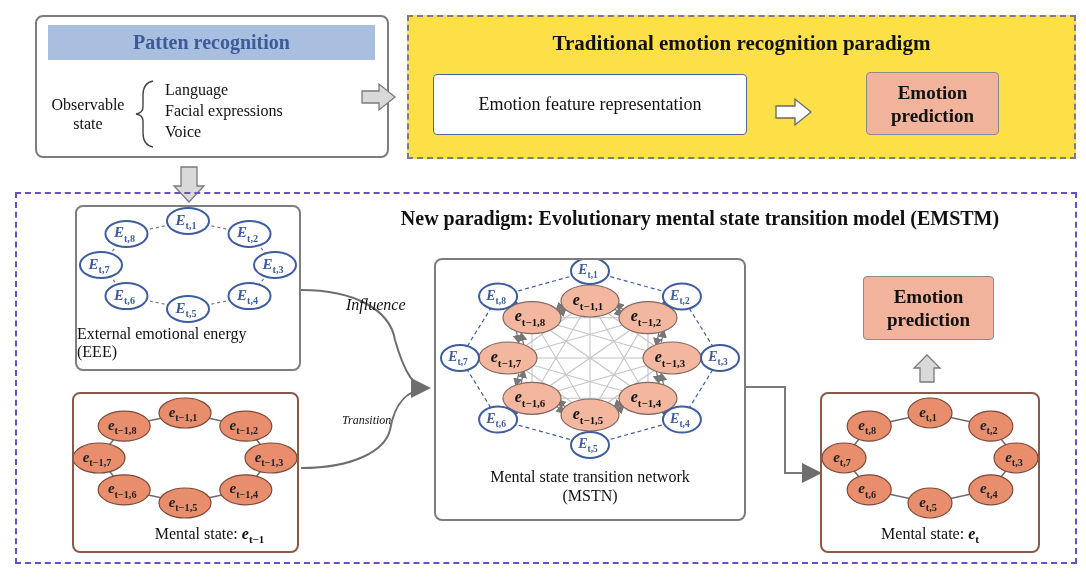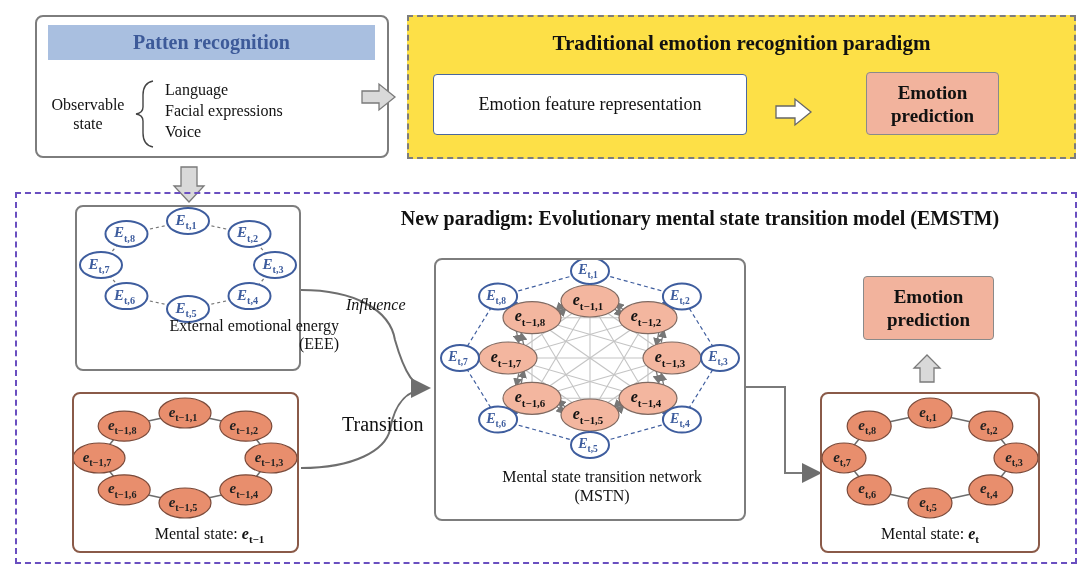--- a/index.html
+++ b/index.html
@@ -77,21 +77,21 @@
       <text x="170.51828996322965" y="92.61269837220809" text-anchor="middle" fill="#3e5d9e" font-size="15" font-weight="bold" font-style="italic"><tspan>E</tspan><tspan dy="4.5" font-size="10.200000000000001" font-style="normal">t,4</tspan></text>
       <ellipse cx="111" cy="102" rx="21" ry="13" class="nodeE"></ellipse>
       <text x="109" y="105.5" text-anchor="middle" fill="#3e5d9e" font-size="15" font-weight="bold" font-style="italic"><tspan>E</tspan><tspan dy="4.5" font-size="10.200000000000001" font-style="normal">t,5</tspan></text>
       <ellipse cx="49.48171003677037" cy="89.11269837220809" rx="21" ry="13" class="nodeE"></ellipse>
       <text x="47.48171003677037" y="92.61269837220809" text-anchor="middle" fill="#3e5d9e" font-size="15" font-weight="bold" font-style="italic"><tspan>E</tspan><tspan dy="4.5" font-size="10.200000000000001" font-style="normal">t,6</tspan></text>
       <ellipse cx="24" cy="58.00000000000001" rx="21" ry="13" class="nodeE"></ellipse>
       <text x="22" y="61.50000000000001" text-anchor="middle" fill="#3e5d9e" font-size="15" font-weight="bold" font-style="italic"><tspan>E</tspan><tspan dy="4.5" font-size="10.200000000000001" font-style="normal">t,7</tspan></text>
       <ellipse cx="49.48171003677035" cy="26.887301627791913" rx="21" ry="13" class="nodeE"></ellipse>
       <text x="47.48171003677035" y="30.387301627791913" text-anchor="middle" fill="#3e5d9e" font-size="15" font-weight="bold" font-style="italic"><tspan>E</tspan><tspan dy="4.5" font-size="10.200000000000001" font-style="normal">t,8</tspan></text>
     </svg>
-  <div class="abs" style="left:0;top:110px;width:222px;text-align:right;font-size:16px;line-height:18px;margin-left:40px;">
+  <div class="abs" style="left:0;top:118px;width:222px;text-align:left;font-size:16px;line-height:18px;">
     <div>External emotional energy</div>
     <div>(EEE)</div>
   </div>
 </div>
 
 <div class="abs brown" style="left:72px;top:392px;width:227px;height:161px;">
   <svg class="abs" id="prev-svg" style="left:0;top:0;" width="223" height="130">
       <line x1="111" y1="19" x2="171.8111831820431" y2="32.18019484660536" stroke="#6d6d6d" stroke-width="1.5"></line>
       <line x1="171.8111831820431" y1="32.18019484660536" x2="197" y2="64" stroke="#6d6d6d" stroke-width="1.5"></line>
       <line x1="197" y1="64" x2="171.8111831820431" y2="95.81980515339464" stroke="#6d6d6d" stroke-width="1.5"></line>
@@ -125,21 +125,21 @@
 <svg class="abs" style="left:295px;top:280px;" width="145" height="200">
   <defs>
     <marker id="ah" markerWidth="10" markerHeight="10" refX="8" refY="5" orient="auto">
       <path d="M0,0 L10,5 L0,10 Z" fill="#6e6e6e"></path>
     </marker>
   </defs>
   <path d="M6,10 C60,10 95,30 100,60 C110,95 120,108 132,108" fill="none" stroke="#6e6e6e" stroke-width="2" marker-end="url(#ah)"></path>
   <path d="M6,188 C60,188 90,170 95,150 C100,120 115,110 130,109" fill="none" stroke="#6e6e6e" stroke-width="2"></path>
 </svg>
 <div class="abs" style="left:346px;top:296px;font-size:16px;font-style:italic;">Influence</div>
-<div class="abs" style="left:342px;top:413px;font-size:20px;">Transition</div>
+<div class="abs" style="left:342px;top:413px;font-size:12px;font-style:italic;">Transition</div>
 
 <div class="abs rbox" style="left:434px;top:258px;width:312px;height:263px;">
   <svg class="abs" id="mstn-svg" style="left:0;top:0;" width="308" height="205">
       <defs>
         <marker id="mb" markerWidth="8" markerHeight="8" refX="7" refY="4" orient="auto">
           <path d="M0,0 L8,4 L0,8 Z" fill="#3e5d9e"></path>
         </marker>
         <marker id="mg" markerWidth="7" markerHeight="7" refX="6" refY="3.5" orient="auto">
           <path d="M0,0 L7,3.5 L0,7 Z" fill="#777"></path>
         </marker>
@@ -222,21 +222,21 @@
       <text x="243.92388155425118" y="162.7182899632296" text-anchor="middle" fill="#3e5d9e" font-size="14" font-weight="bold" font-style="italic"><tspan>E</tspan><tspan dy="4.2" font-size="9.520000000000001" font-style="normal">t,4</tspan></text>
       <ellipse cx="154" cy="185" rx="19" ry="13" class="nodeE"></ellipse>
       <text x="152" y="188.2" text-anchor="middle" fill="#3e5d9e" font-size="14" font-weight="bold" font-style="italic"><tspan>E</tspan><tspan dy="4.2" font-size="9.520000000000001" font-style="normal">t,5</tspan></text>
       <ellipse cx="62.07611844574883" cy="159.51828996322965" rx="19" ry="13" class="nodeE"></ellipse>
       <text x="60.07611844574883" y="162.71828996322964" text-anchor="middle" fill="#3e5d9e" font-size="14" font-weight="bold" font-style="italic"><tspan>E</tspan><tspan dy="4.2" font-size="9.520000000000001" font-style="normal">t,6</tspan></text>
       <ellipse cx="24" cy="98.00000000000001" rx="19" ry="13" class="nodeE"></ellipse>
       <text x="22" y="101.20000000000002" text-anchor="middle" fill="#3e5d9e" font-size="14" font-weight="bold" font-style="italic"><tspan>E</tspan><tspan dy="4.2" font-size="9.520000000000001" font-style="normal">t,7</tspan></text>
       <ellipse cx="62.076118445748804" cy="36.48171003677037" rx="19" ry="13" class="nodeE"></ellipse>
       <text x="60.076118445748804" y="39.681710036770376" text-anchor="middle" fill="#3e5d9e" font-size="14" font-weight="bold" font-style="italic"><tspan>E</tspan><tspan dy="4.2" font-size="9.520000000000001" font-style="normal">t,8</tspan></text>
     </svg>
-  <div class="abs" style="left:12px;top:207px;width:308px;text-align:center;font-size:16px;line-height:19px;">
+  <div class="abs" style="left:0;top:207px;width:308px;text-align:center;font-size:16px;line-height:19px;">
     <div>Mental state transition network</div>
     <div>(MSTN)</div>
   </div>
 </div>
 
 <svg class="abs" style="left:744px;top:385px;" width="80" height="100">
   <defs>
     <marker id="ah2" markerWidth="10" markerHeight="10" refX="8" refY="5" orient="auto">
       <path d="M0,0 L10,5 L0,10 Z" fill="#6e6e6e"></path>
     </marker>

